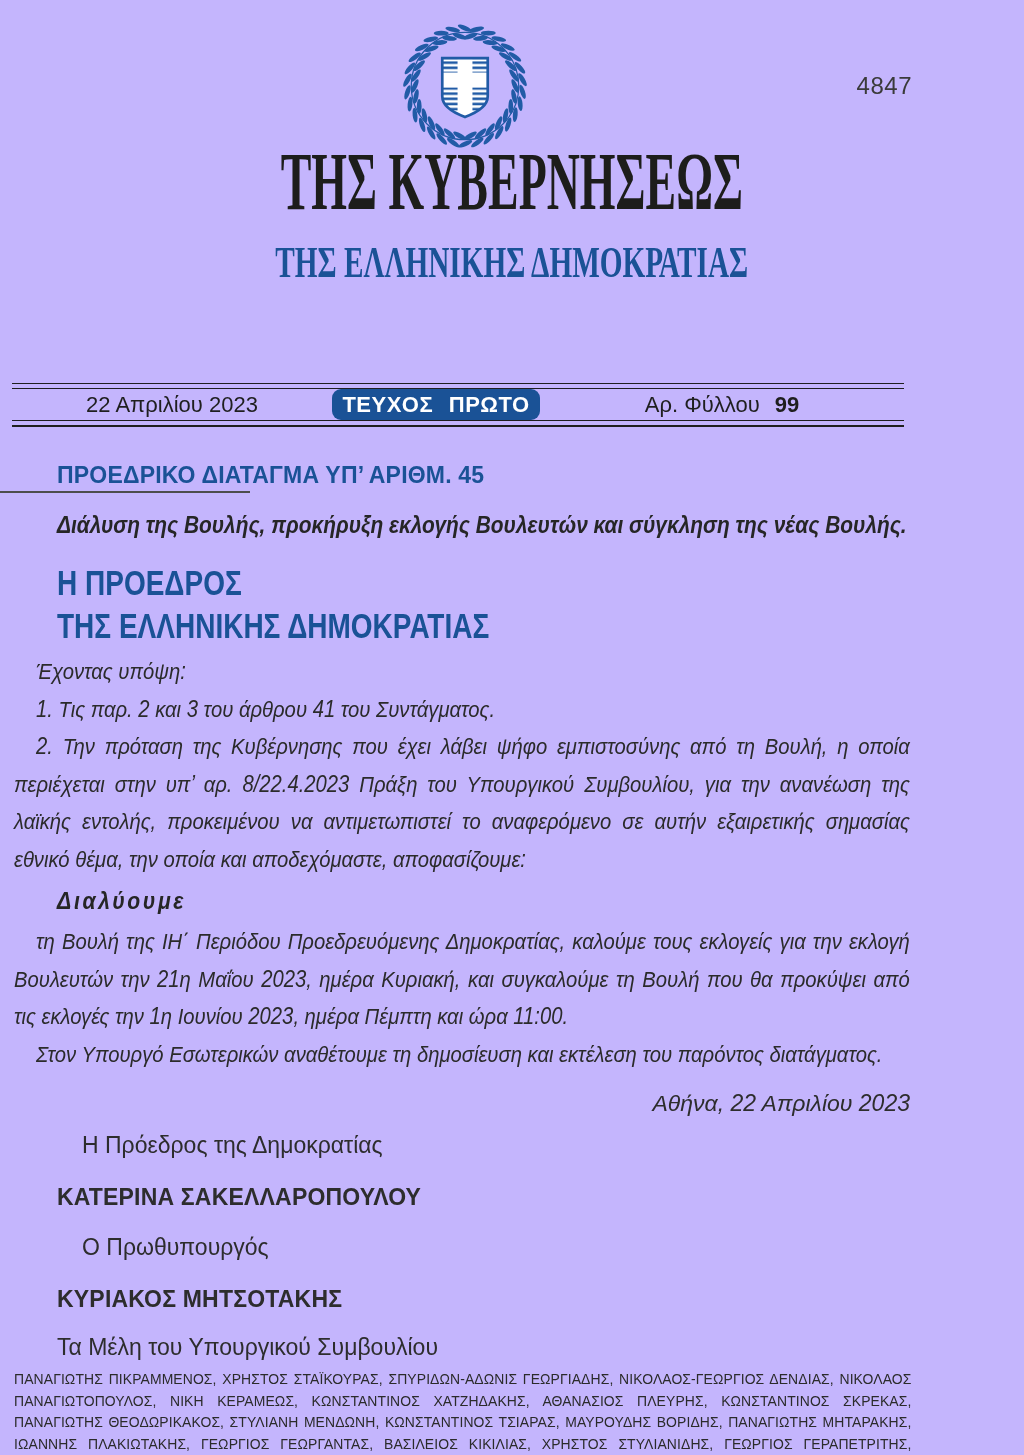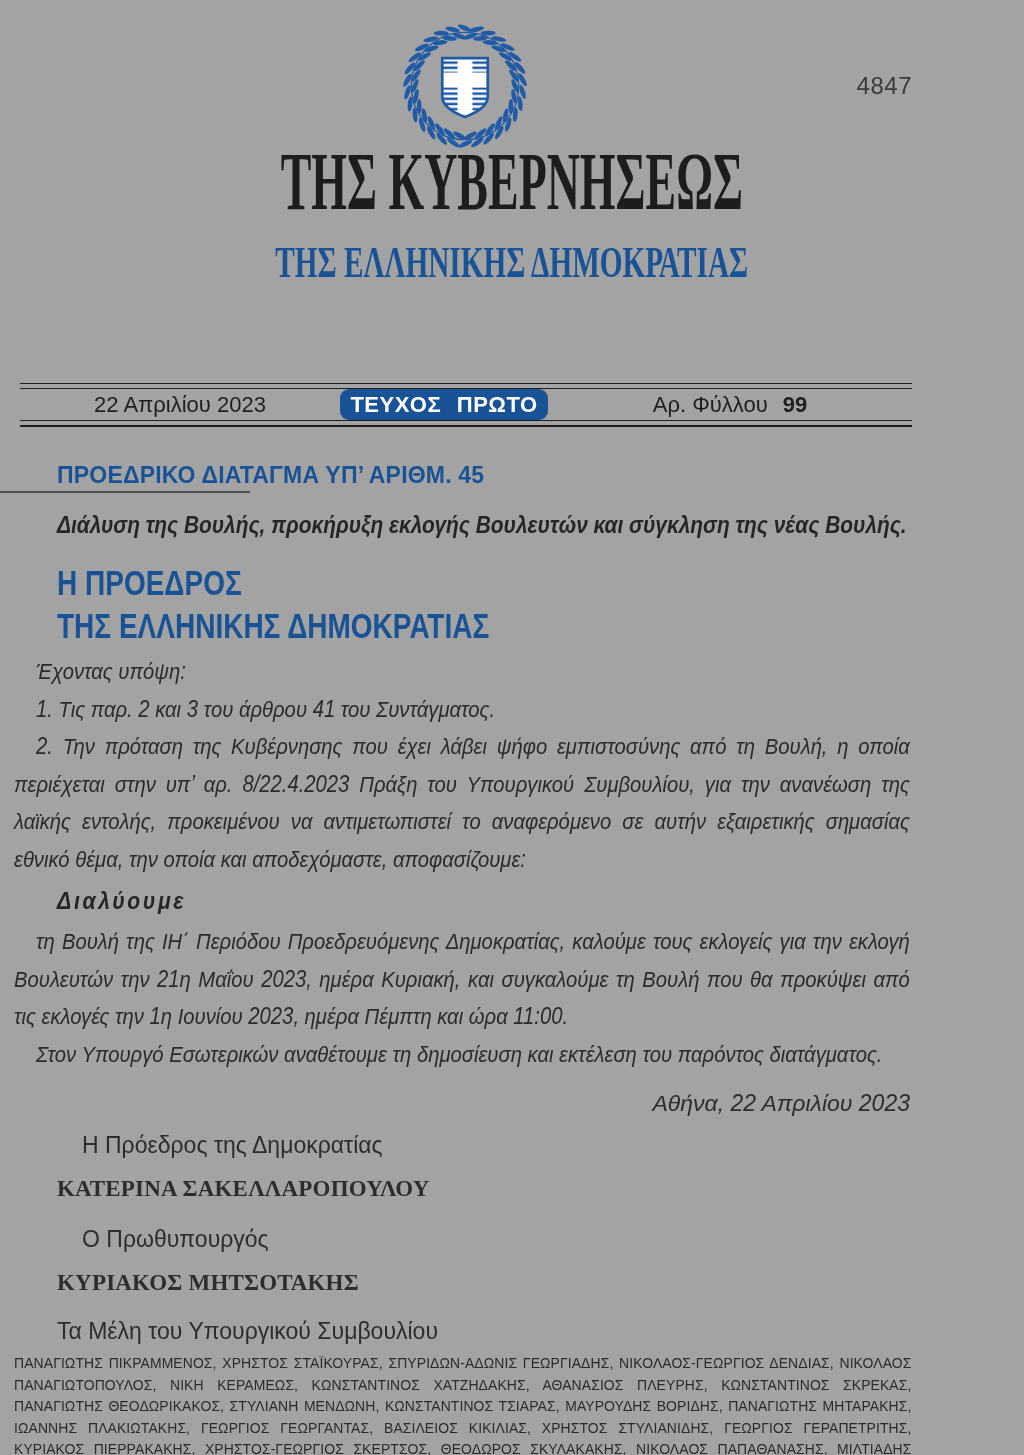--- a/index.html
+++ b/index.html
@@ -6,21 +6,21 @@
     --blue:#1a5296;
     --emblem-blue:#215ba6;
     --ink:#2d2d2d;
     --ink-dark:#1d1d1b;
   }
   *{margin:0;padding:0;box-sizing:border-box;}
   html,body{background:#fff;}
   .page{
     position:relative;
     width:1024px;height:1455px;
-    background:#a3a3a3;
+    background:#c4b5fd;
     overflow:hidden;
     font-family:"Liberation Sans","DejaVu Sans",sans-serif;
     color:var(--ink);
   }
   
   .pagenum{
     position:absolute;top:72px;right:112px;
     font-size:24px;color:#3a3a3a;letter-spacing:0.5px;
   }
   
@@ -36,21 +36,21 @@
   }
   .mast-line .squeeze{display:inline-block;transform:scaleX(0.56);transform-origin:center;}
   .mast-sub{
     margin-top:27px;
     font-family:"Liberation Serif","DejaVu Serif",serif;
     font-weight:bold;color:var(--blue);
     font-size:45px;line-height:40px;white-space:nowrap;
   }
   .mast-sub .squeeze{display:inline-block;transform:scaleX(0.65);transform-origin:center;}
   
-  .issue-bar{position:absolute;top:383px;left:20px;width:892px;}
+  .issue-bar{position:absolute;top:383px;left:12px;width:892px;}
   .rule-top{height:0;border-top:1.5px solid #1f1f1f;}
   .strip{
     margin-top:4px;height:33px;
     border-top:1.5px solid #1f1f1f;border-bottom:1.5px solid #1f1f1f;
     display:flex;align-items:stretch;
   }
   .cell{display:flex;align-items:center;justify-content:center;font-size:22px;color:#1f1f1f;}
   .cell-date{width:320px;}
   .cell-type{
     width:208px;background:var(--blue);color:#fff;
@@ -88,21 +88,21 @@
     text-align:justify;text-indent:25px;
   }
   .op-verb{
     margin:8px 0 7px 49px;
     font-size:24px;line-height:30px;font-weight:bold;font-style:italic;
     letter-spacing:3px;color:#262626;
   }
   
   .sig-date{margin:16px 0 0 43px;font-size:23px;line-height:28px;font-style:italic;text-align:right;}
   .sig-role{margin:14px 0 0 68px;font-size:23px;line-height:28px;}
-  .sig-name{margin:16px 0 0 43px;font-size:23px;line-height:28px;font-weight:bold;letter-spacing:0.2px;font-family:Liberation Serif, serif;}
+  .sig-name{margin:24px 0 0 43px;font-size:23px;line-height:28px;font-weight:bold;letter-spacing:0.2px;}
   .sig-role.pm{margin-top:22px;}
   .council-h{margin:20px 0 0 43px;font-size:23px;line-height:28px;}
   .members{
     margin-top:7px;
     width:965px;transform:scaleX(0.93);transform-origin:0 0;
     font-size:15px;line-height:21.5px;letter-spacing:0.1px;
     color:#2b2b2b;text-align:justify;
   }
 </style>
 </head>

